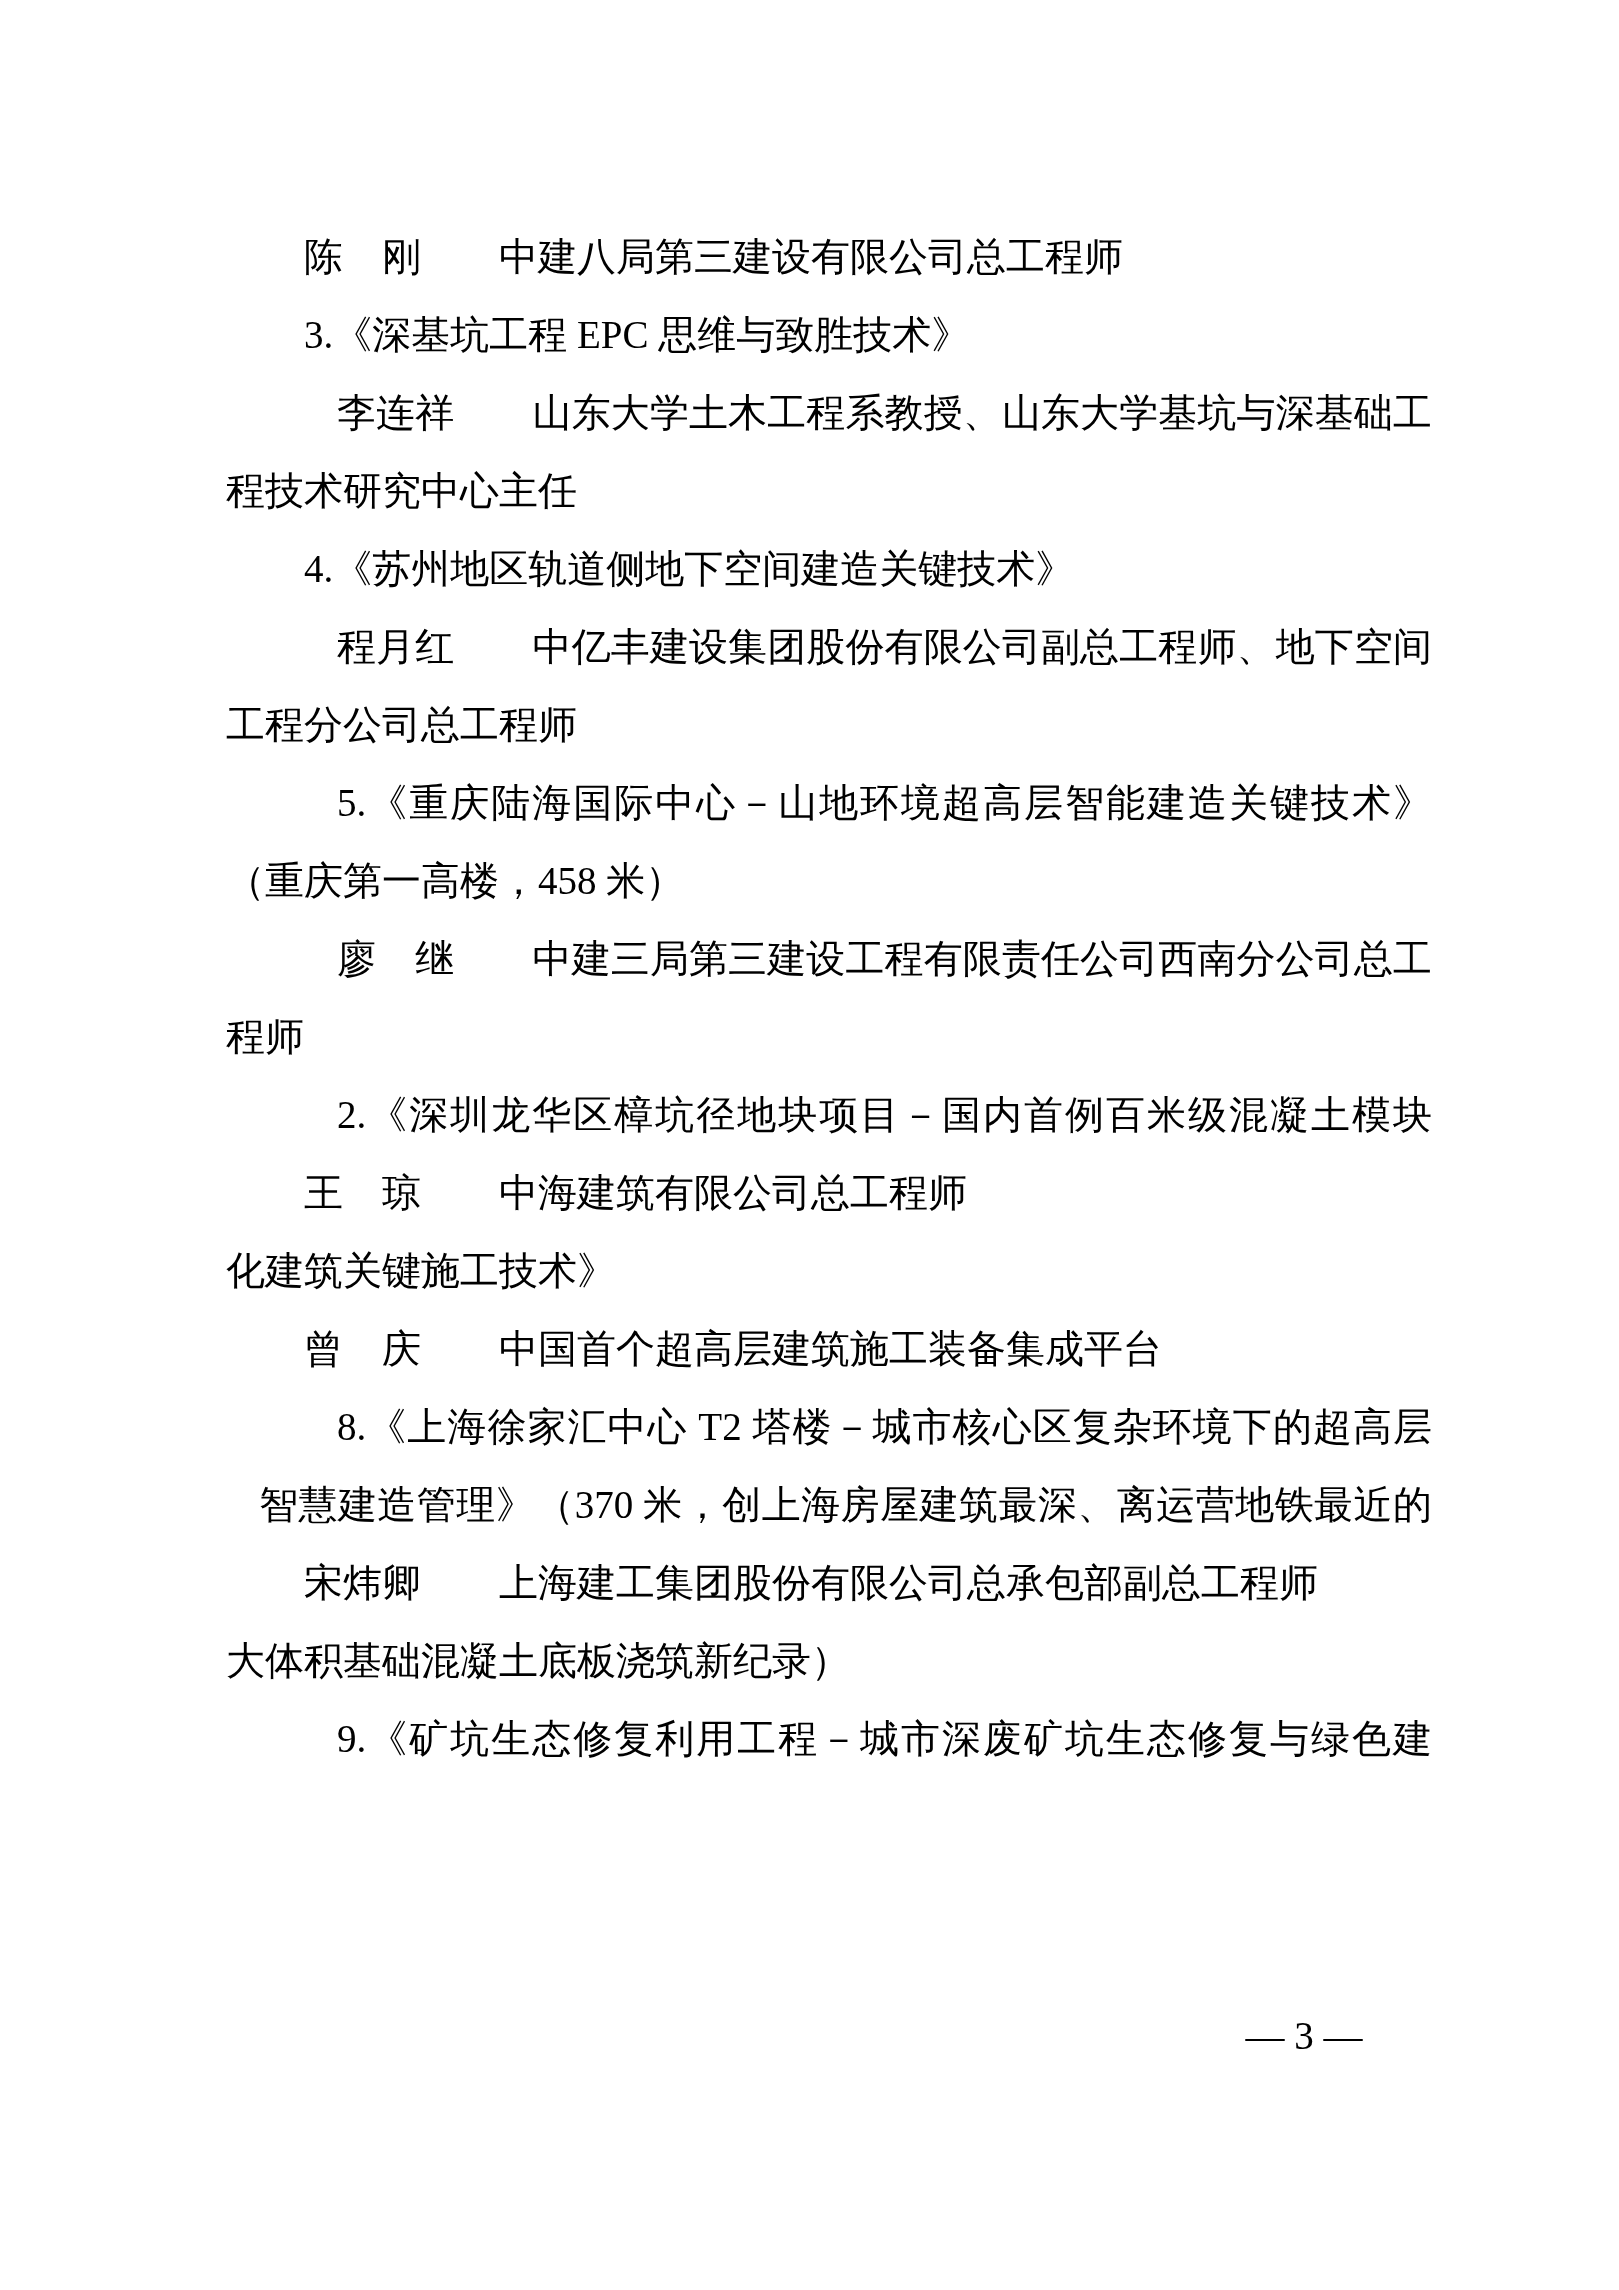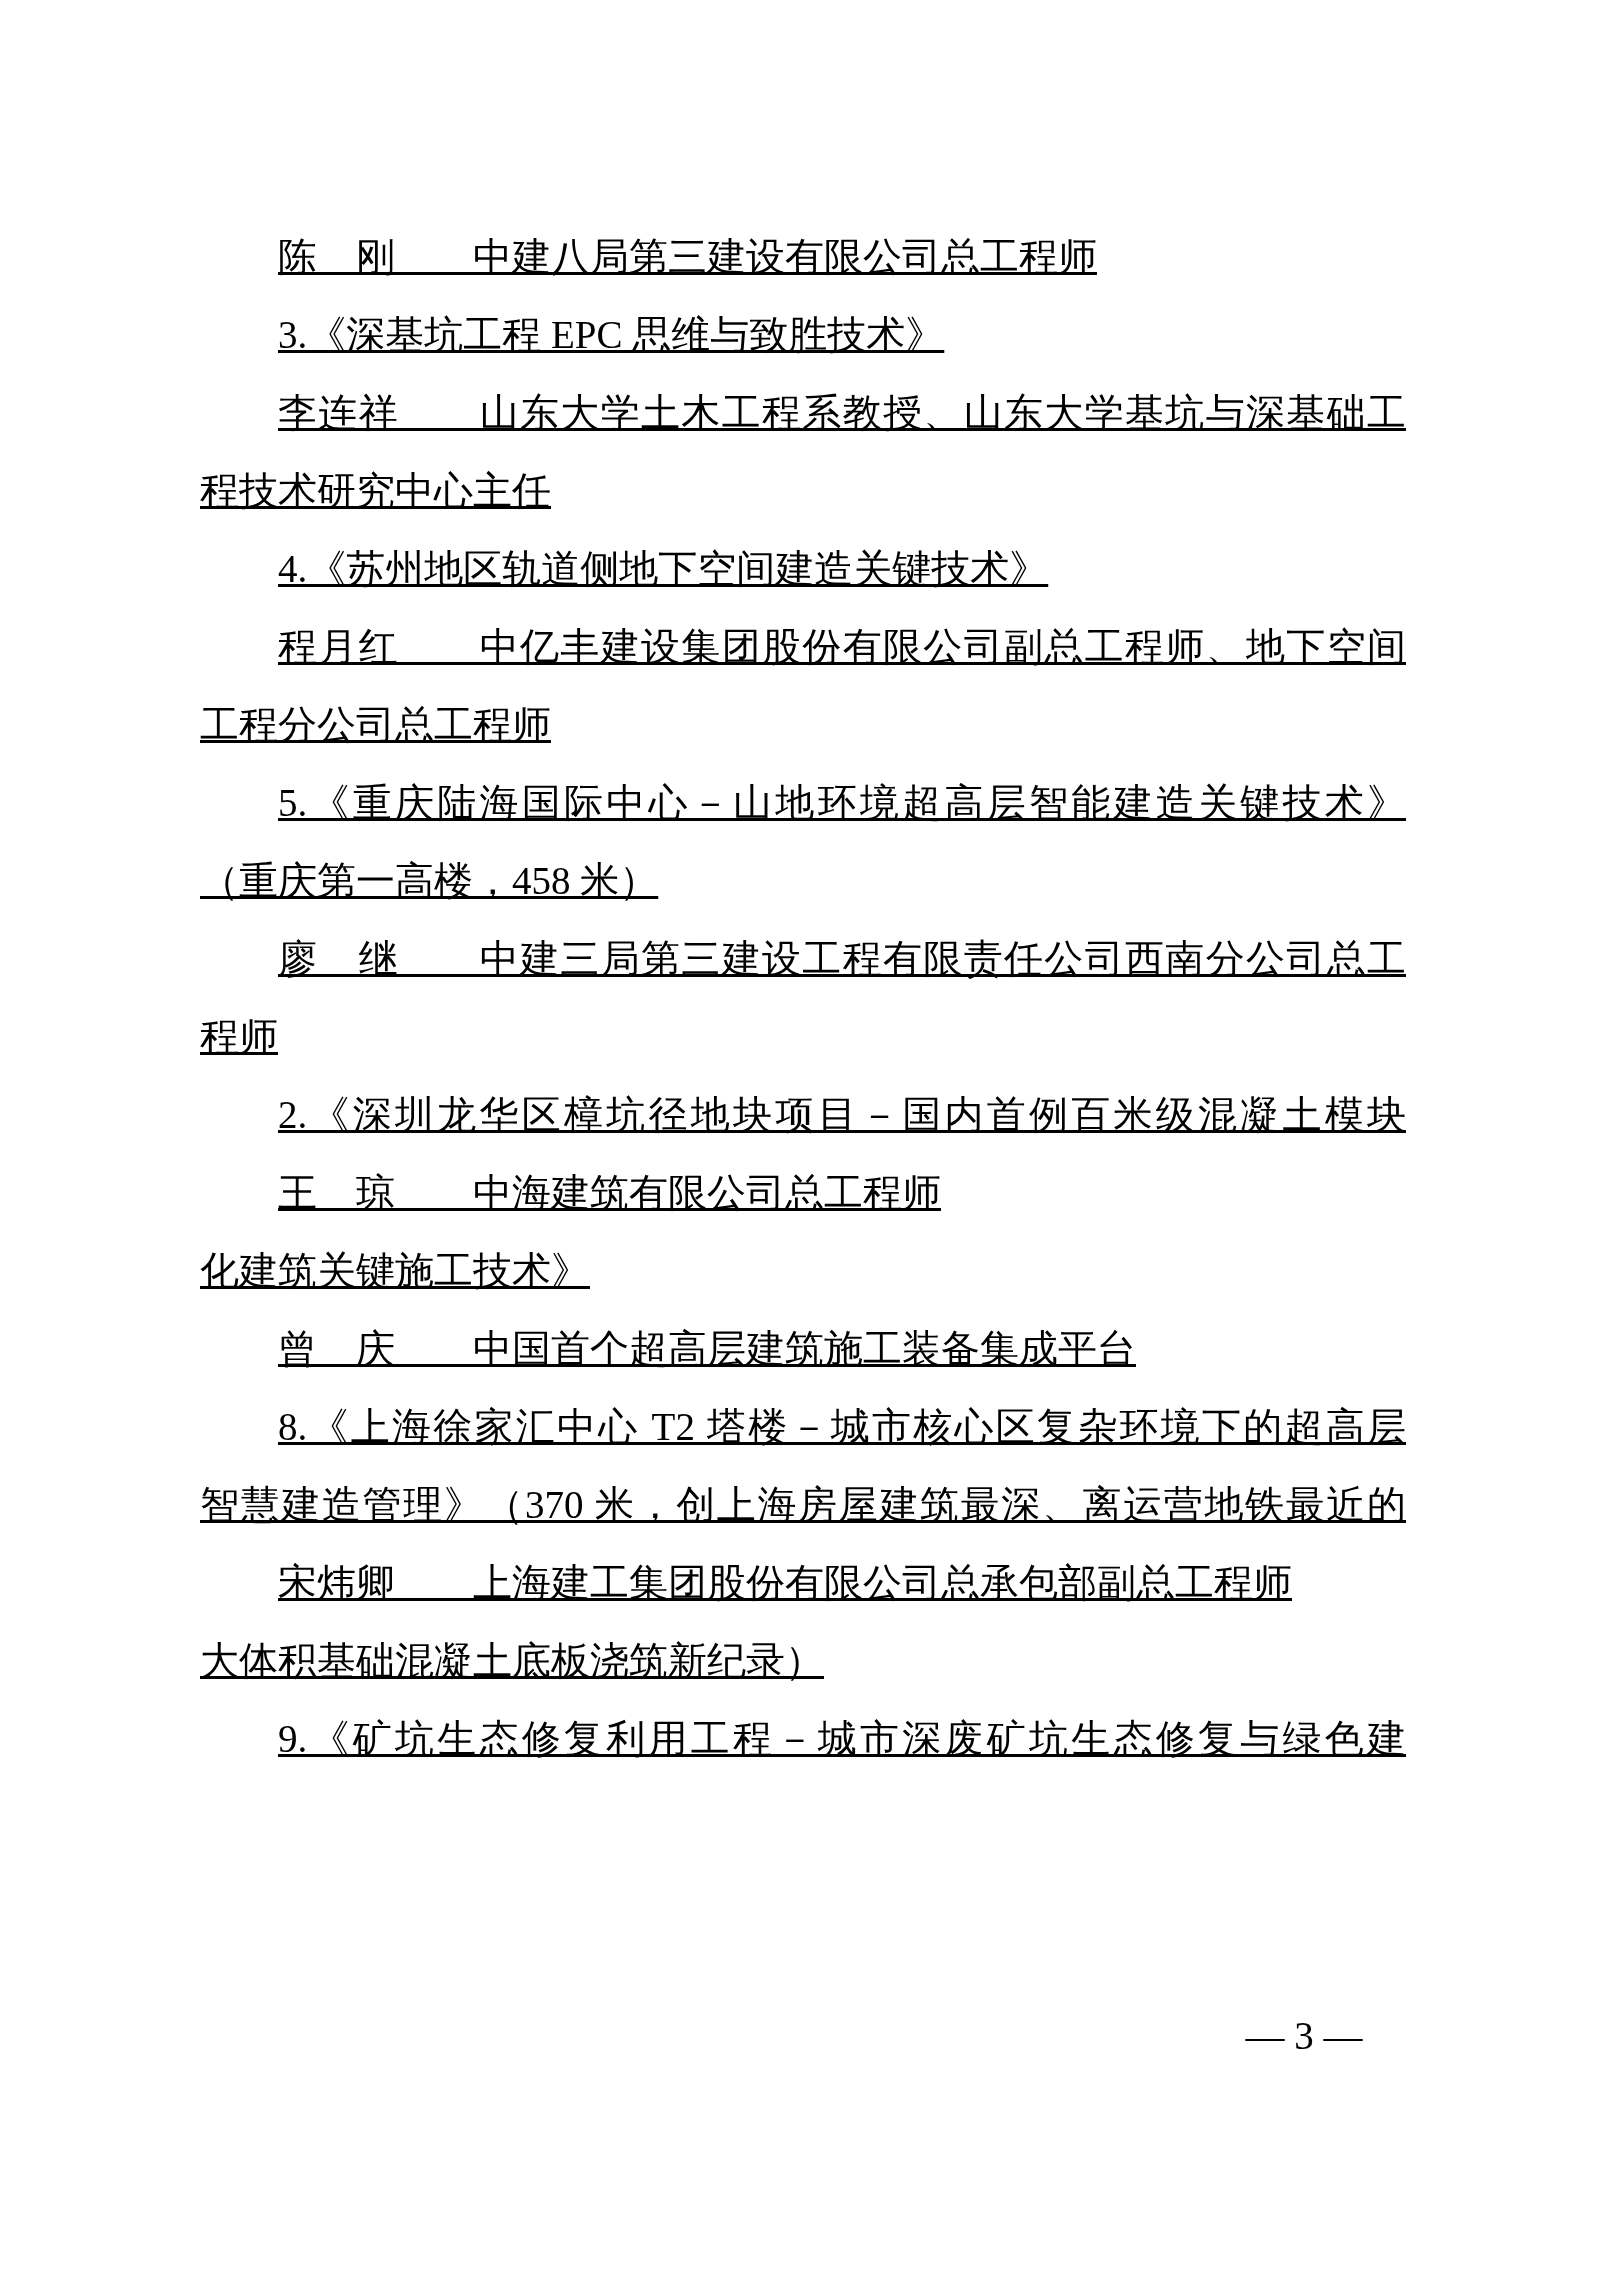--- a/index.html
+++ b/index.html
@@ -12,40 +12,40 @@
     width: 1619px;
     height: 2291px;
     margin: 0 auto;
     background: #ffffff;
     overflow: hidden;
     font-family: "Liberation Serif", "DejaVu Serif", serif;
     color: #000000;
   }
   .content {
     position: absolute;
-    left: 200px;
+    left: 226px;
     top: 218px;
     width: 1206px;
     font-size: 39px;
     line-height: 78px;
     letter-spacing: 0;
-    text-decoration: underline;
   }
   .line {
     height: 78px;
     overflow: hidden;
     white-space: pre;
   }
   .line.indent {
     text-indent: 78px;
   }
   .line.justify {
     white-space: pre-wrap;
     text-align: justify;
     text-align-last: justify;
+    margin-left: 33px;
   }
   .page-number {
     position: absolute;
     top: 2000px;
     left: 1206px;
     width: 196px;
     text-align: center;
     font-size: 39px;
     line-height: 71px;
     white-space: pre;

